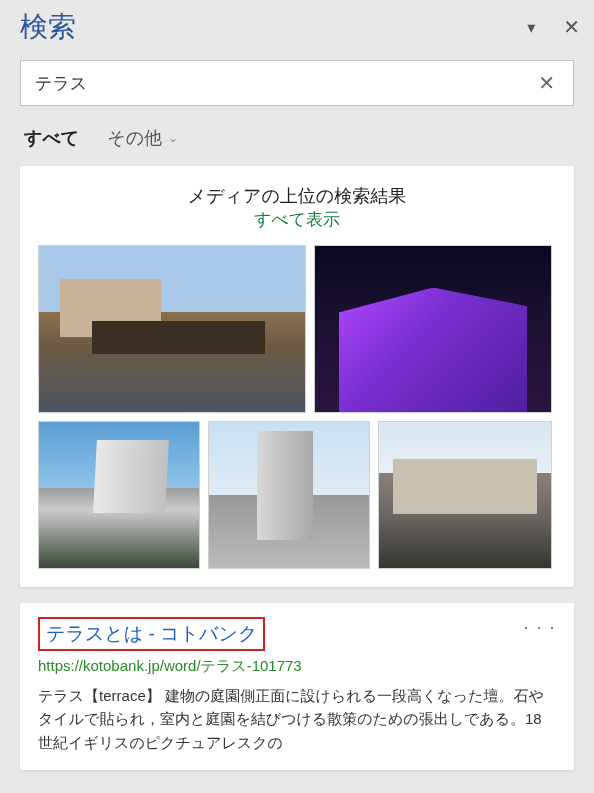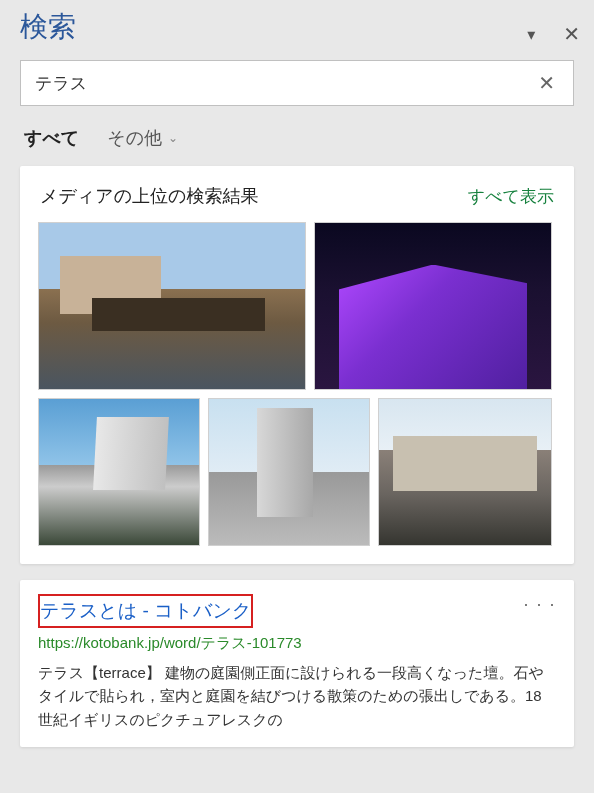--- a/index.html
+++ b/index.html
@@ -5,21 +5,21 @@
     * { box-sizing: border-box; margin: 0; padding: 0; }
     body {
       width: 594px;
       height: 793px;
       background: #e8e8e8;
       font-family: "Yu Gothic", "Meiryo", sans-serif;
       overflow: hidden;
     }
     .header {
       display: flex;
-      align-items: flex-end;
+      align-items: center;
       justify-content: space-between;
       padding: 8px 14px 6px 20px;
     }
     .title {
       font-size: 28px;
       color: #2b579a;
       font-weight: 400;
     }
     .header-actions {
       display: flex;
@@ -64,20 +64,21 @@
       background: #fff;
       margin: 0 20px 16px;
       border-radius: 2px;
       box-shadow: 0 1px 3px rgba(0,0,0,0.1);
     }
     .media-header {
       display: flex;
       justify-content: space-between;
       align-items: center;
       padding: 18px 20px 14px;
+      flex-direction: column;
     }
     .media-title { font-size: 18px; color: #222; }
     .show-all { color: #15803d; font-size: 17px; cursor: pointer; }
     .media-grid {
       padding: 0 18px 18px;
       display: flex;
       flex-direction: column;
       gap: 8px;
     }
     .row { display: flex; gap: 8px; }
@@ -103,21 +104,21 @@
     }
     .result-header {
       display: flex;
       justify-content: space-between;
       align-items: flex-start;
     }
     .result-title {
       color: #1a5fc7;
       font-size: 19px;
       border: 2px solid #d62020;
-      padding: 2px 0;
+      padding: 2px 6px;
       cursor: pointer;
       display: inline-block;
     }
     .more-dots { color: #666; font-size: 18px; cursor: pointer; letter-spacing: 1px; }
     .result-url {
       color: #2a8a2a;
       font-size: 15px;
       margin-top: 6px;
     }
     .result-desc {

